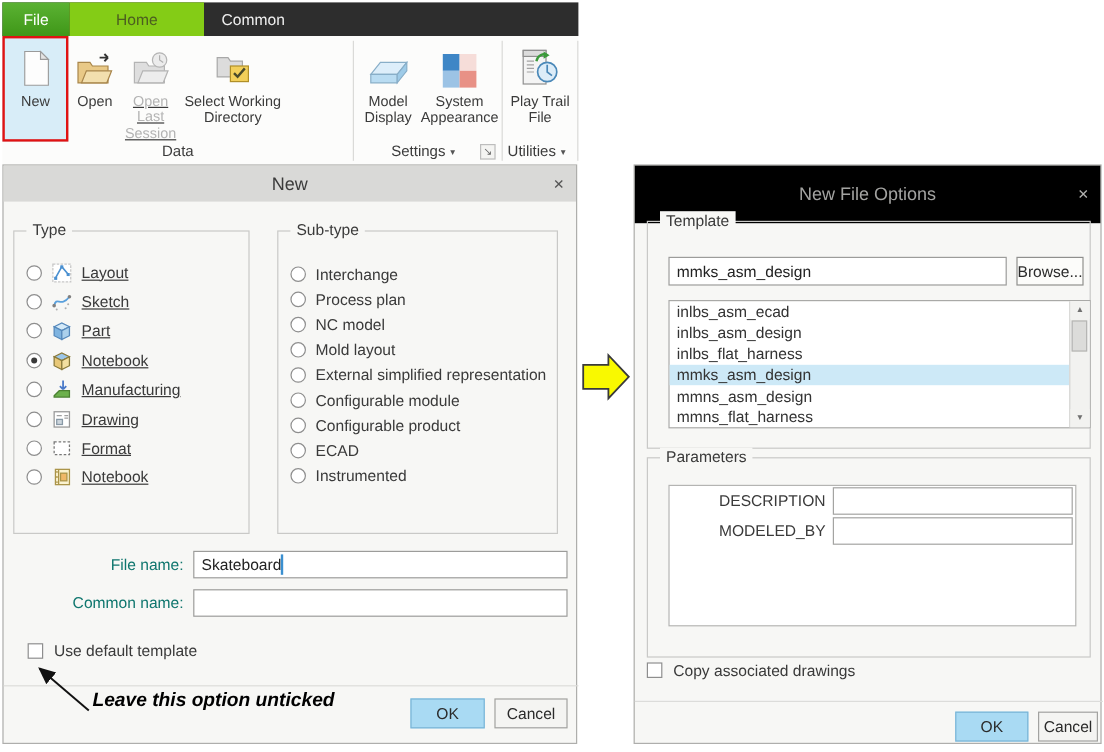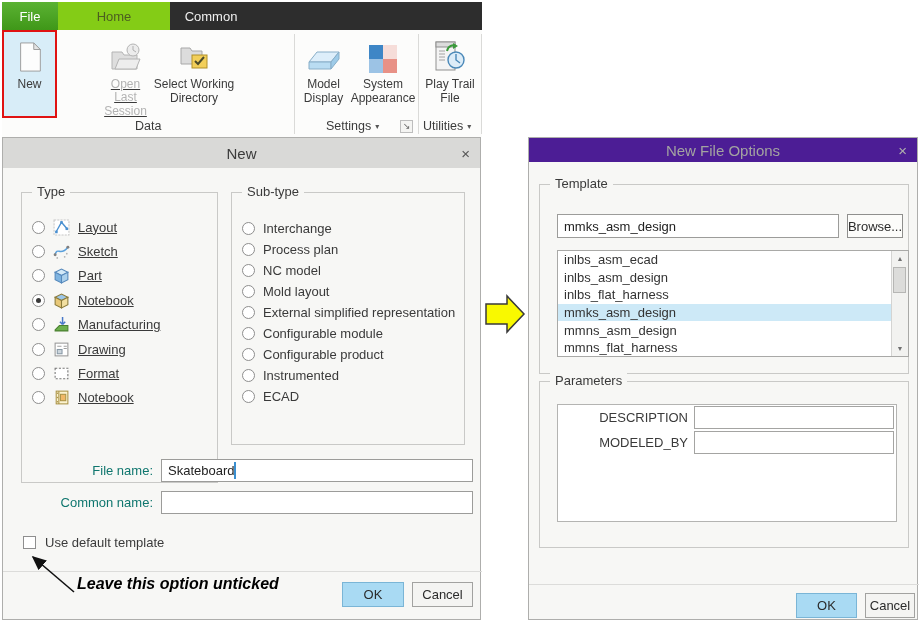--- a/index.html
+++ b/index.html
@@ -25,21 +25,21 @@
   .rgroup-label{position:absolute;top:89px;font-size:12.5px;color:#3b3b3b;display:flex;align-items:center;gap:4px;}
   .drop-arrow{font-size:8px;color:#555;}
   .launcher{position:absolute;top:90px;width:13px;height:13px;border:1px solid #bdbdbd;background:#f4f4f2;
             font-size:9px;color:#666;display:flex;align-items:center;justify-content:center;line-height:1;}
 
   
   .dialog{position:absolute;background:#f7f7f5;border:1px solid #aeaeac;}
   .titlebar{position:absolute;left:0;top:0;width:100%;height:30px;display:flex;align-items:center;
             justify-content:center;font-size:15px;}
   .titlebar-active{background:#d9d9d7;color:#3b3b3b;}
-  .titlebar-inactive{background:#4c1d95;color:#a3a3a1;height:24px;}
+  .titlebar-inactive{background:#000000;color:#a3a3a1;height:48px;}
   .close-btn{position:absolute;right:10px;top:0;height:100%;display:flex;align-items:center;
              font-size:15px;cursor:default;}
   .titlebar-active .close-btn{color:#555;}
   .titlebar-inactive .close-btn{color:#b0b0ae;}
 
   .groupbox{position:absolute;border:1px solid #c9c9c7;}
   .legend{position:absolute;top:-9px;left:10px;background:#f7f7f5;padding:0 5px;font-size:13px;color:#3a3a3a;}
 
   .opt-row{display:flex;align-items:center;gap:8px;padding-left:10px;}
   .type-row{height:24.4px;}
@@ -98,20 +98,30 @@
     <div class="rbtn highlighted" style="left:0;width:55px;">
       <span class="ricon">
         <svg width="30" height="34" viewBox="0 0 32 34">
             <path d="M6 2h14l7 7v23H6z" fill="#fdfdfd" stroke="#9a9a9a"></path>
             <path d="M20 2l7 7h-7z" fill="#e4e4e4" stroke="#9a9a9a"></path>
           </svg>
       </span>
       <span class="rlabel">New</span>
     </div>
 
+    <div class="rbtn" style="left:57px;width:40px;">
+      <span class="ricon">
+        <svg width="34" height="34" viewBox="0 0 34 34">
+            <path d="M21 8h7m0 0l-3-3m3 3l-3 3" stroke="#333" stroke-width="1.6" fill="none"></path>
+            <path d="M3 29V12h10l2 3h13v14z" fill="#e9c987" stroke="#a8854a"></path>
+            <path d="M6 29l4-10h21l-4 10z" fill="#f2dfae" stroke="#a8854a"></path>
+          </svg>
+      </span>
+      <span class="rlabel">Open</span>
+    </div>
 
     <div class="rbtn disabled" style="left:97px;width:53px;text-decoration:underline;">
       <span class="ricon">
         <svg width="34" height="34" viewBox="0 0 34 34">
             <path d="M3 29V12h10l2 3h13v14z" fill="#dedede" stroke="#b4b4b4"></path>
             <path d="M6 29l4-10h21l-4 10z" fill="#ededed" stroke="#b4b4b4"></path>
             <circle cx="24" cy="10" r="6" fill="#ececec" stroke="#b4b4b4"></circle>
             <path d="M24 6v4l3 2" stroke="#b0b0b0" fill="none"></path>
           </svg>
       </span>
@@ -187,21 +197,21 @@
       <span class="drop-arrow">▾</span>
     </div>
   </div>
 
   <div class="dialog" style="left:2px;top:137px;width:479px;height:483px;">
     <div class="titlebar titlebar-active">
       <span>New</span>
       <span class="close-btn">×</span>
     </div>
 
-    <div class="groupbox" style="left:18px;top:54px;width:197px;height:291px;">
+    <div class="groupbox" style="left:8px;top:54px;width:197px;height:253px;">
       <span class="legend">Type</span>
       <div style="margin-top:22px;text-decoration:underline;">
         <div class="opt-row type-row">
           <span class="radio"></span>
           <span class="ticon">
               <svg width="17" height="17" viewBox="0 0 16 16">
                 <rect x="1" y="1" width="14" height="14" fill="#fff" stroke="#c8c8c8" stroke-dasharray="2 1"></rect>
                 <path d="M3 12L8 3l5 6" fill="none" stroke="#4a90d0" stroke-width="1.3"></path>
                 <rect x="2" y="11" width="2.4" height="2.4" fill="#4a90d0"></rect>
                 <rect x="6.8" y="2" width="2.4" height="2.4" fill="#4a90d0"></rect>
@@ -319,25 +329,25 @@
         <div class="opt-row sub-row">
           <span class="radio"></span>
           <span class="opt-label">Configurable module</span>
         </div>
         <div class="opt-row sub-row">
           <span class="radio"></span>
           <span class="opt-label">Configurable product</span>
         </div>
         <div class="opt-row sub-row">
           <span class="radio"></span>
+          <span class="opt-label">ECAD</span>
+        </div>
+        <div class="opt-row sub-row">
+          <span class="radio"></span>
           <span class="opt-label">Instrumented</span>
-        </div>
-        <div class="opt-row sub-row">
-          <span class="radio"></span>
-          <span class="opt-label">ECAD</span>
         </div>
       </div>
     </div>
 
     <div class="field-label" style="left:0;top:325px;width:150px;">File name:</div>
     <input class="text-input" style="left: 158px; top: 321px; width: 312px; height: 23px;" value="Skateboard">
     <div class="caret" style="left:231px;top:324px;height:17px;"></div>
 
     <div class="field-label" style="left:0;top:357px;width:150px;">Common name:</div>
     <input class="text-input" style="left: 158px; top: 353px; width: 312px; height: 23px;" value="">
@@ -388,20 +398,24 @@
       <div class="param-row">
         <span class="param-label">DESCRIPTION</span>
         <input class="param-input" value="" style="">
       </div>
       <div class="param-row">
         <span class="param-label">MODELED_BY</span>
         <input class="param-input" value="" style="">
       </div>
     </div>
 
+    <div class="cb-row" style="left:10px;top:413px;">
+      <span class="checkbox"></span>
+      <span class="opt-label">Copy associated drawings</span>
+    </div>
 
     <div class="separator" style="left:0;top:446px;width:390px;"></div>
 
     <div class="btn btn-ok" style="left:267px;top:455px;width:61px;height:25px;">OK</div>
     <div class="btn btn-plain" style="left:336px;top:455px;width:50px;height:25px;">Cancel</div>
   </div>
 
   <svg class="overlay">
     <defs>
       <marker id="ah" markerWidth="11" markerHeight="9" refX="8" refY="4" orient="auto">

